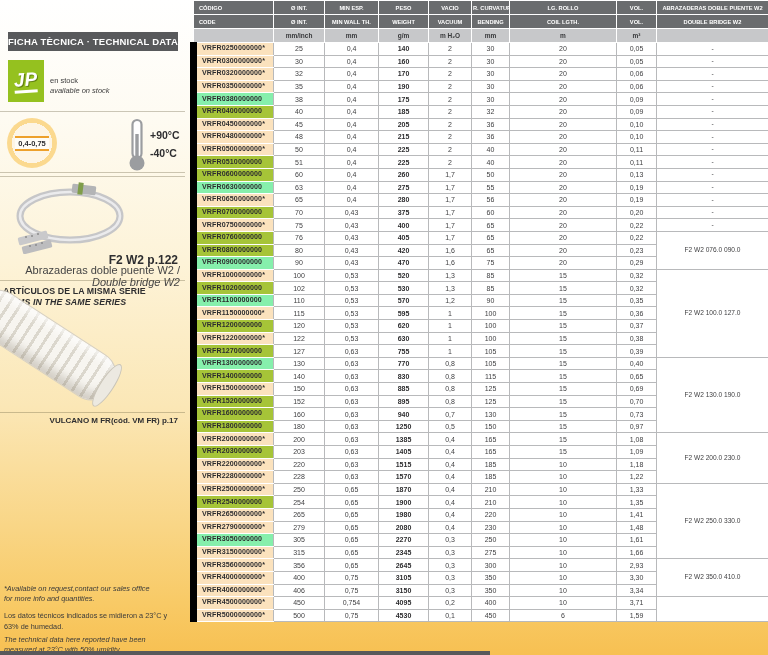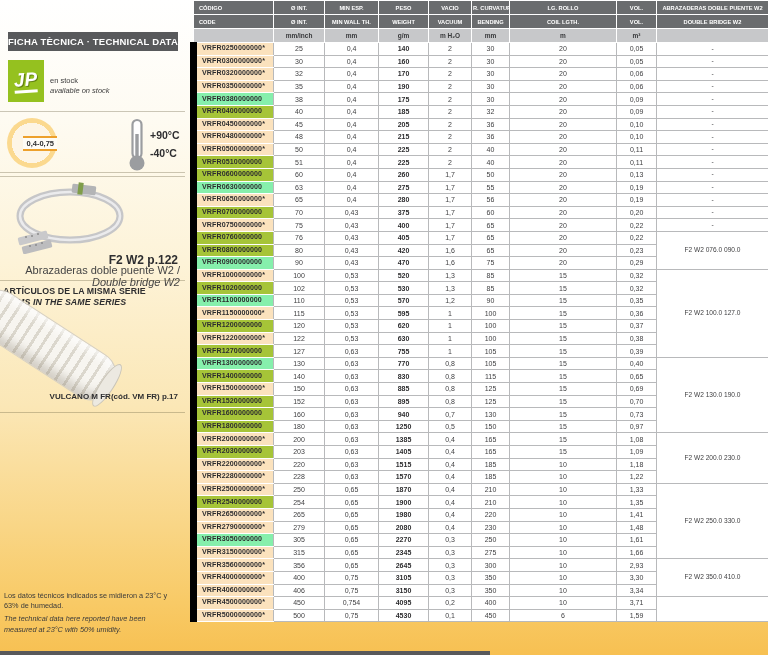--- a/index.html
+++ b/index.html
@@ -16,39 +16,39 @@
   .jp-text{color:#fff;font-weight:bold;font-style:italic;font-size:19px;line-height:1;
        border-bottom:3px solid #fff;padding-bottom:1px;transform:rotate(-4deg);text-shadow:1px 1px 0 rgba(60,80,10,.55);}
   .stock{position:absolute;left:50px;top:54px;font-size:7.5px;color:#3c3c3c;line-height:1.35;}
   .hr{position:absolute;left:0;width:185px;border-top:1px solid rgba(110,100,70,.35);}
   .hr1{top:89px;}
   .hr2{top:150px;} .hr2b{top:154px;}
   .hr3{top:258px;}
   .hr4{top:390px;}
   .badge{position:absolute;left:7px;top:96px;width:50px;height:50px;border-radius:50%;
        background:radial-gradient(circle,#fdf5e6 0 57%,#fbd98f 57% 73%,var(--badge-orange) 73% 100%);
-       display:flex;align-items:center;justify-content:flex-end;}
+       display:flex;align-items:center;justify-content:center;}
   .badge-label{background:#fefcf6;border-top:2px solid #eda02c;border-bottom:2px solid #eda02c;
        font-size:7.5px;font-weight:bold;color:#2e2e30;padding:1px 3px;line-height:1.2;}
   .thermo{position:absolute;left:126px;top:96px;}
   .temp{position:absolute;font-weight:bold;font-size:10.5px;color:#2e2e30;}
   .temp-high{left:150px;top:107px;}
   .temp-low{left:150px;top:125px;}
   .clamp{position:absolute;left:12px;top:160px;}
   .clamp-ref{position:absolute;right:10px;top:231px;font-size:12px;font-weight:bold;color:#2e2e30;padding-left:36px;}
   .clamp-caption{position:absolute;right:8px;top:242px;width:180px;font-size:11px;color:#444;text-align:right;}
   .series-title{position:absolute;left:3px;font-size:8.8px;font-weight:bold;color:#2e2e30;letter-spacing:.1px;}
   .series-es{top:264px;} .series-en{top:275px;}
   .hose{position:absolute;left:-35px;top:298px;width:158px;height:48px;border-radius:24px;
        transform:rotate(33deg);border:1px solid #d4cfc4;
        background:repeating-linear-gradient(90deg,#f7f5f0 0 5px,#dbd7cd 5px 8px,#f7f5f0 8px 10px);
        box-shadow:inset 0 -8px 10px rgba(120,108,90,.28), inset 0 6px 8px rgba(255,255,255,.7);}
   .hose:after{content:"";position:absolute;right:-2px;top:-1px;width:12px;height:48px;border-radius:50%;
        background:#ece9e1;border:1px solid #c9c4b8;}
-  .hose-ref{position:absolute;right:10px;top:370px;font-size:8px;font-weight:bold;color:#2e2e30;}
+  .hose-ref{position:absolute;right:10px;top:394px;font-size:8px;font-weight:bold;color:#2e2e30;}
   .footnotes{position:absolute;left:4px;top:562px;width:182px;color:#3a3a3a;}
   .fn{font-size:7.3px;line-height:1.4;white-space:pre-line;margin:0 0 3px 0;}
   .fn-gap{margin-top:7px;}
   .bottom-bar{position:absolute;left:0;top:651px;width:490px;height:4px;background:var(--bar-dark);}
   
   .table-wrap{position:absolute;left:190px;top:0;}
   table{border-collapse:collapse;table-layout:fixed;width:575px;}
   th,td{overflow:hidden;white-space:nowrap;}
   th{background:var(--header-gray);color:#fff;font-size:5.7px;font-weight:bold;
      border:1px solid #fff;height:13px;padding:0 1px;text-align:center;letter-spacing:0;}
@@ -122,20 +122,22 @@
 
     <div class="series-title series-es">ARTÍCULOS DE LA MISMA SERIE</div>
     <div class="series-title series-en it">ITEMS IN THE SAME SERIES</div>
 
     <div class="hose"></div>
     <div class="hose-ref">VULCANO M FR(cód. VM FR) p.17</div>
 
     <div class="hr hr4"></div>
 
     <div class="footnotes">
+      <p class="fn it">*Available on request,contact our sales office
+for more info and quantities.</p>
       <p class="fn fn-gap">Los datos técnicos indicados se midieron a 23°C y
 63% de humedad.</p>
       <p class="fn it">The technical data here reported have been
 measured at 23°C with 50% umidity.</p>
     </div>
   </aside>
 
   <div class="table-wrap">
     <table>
       <colgroup>

